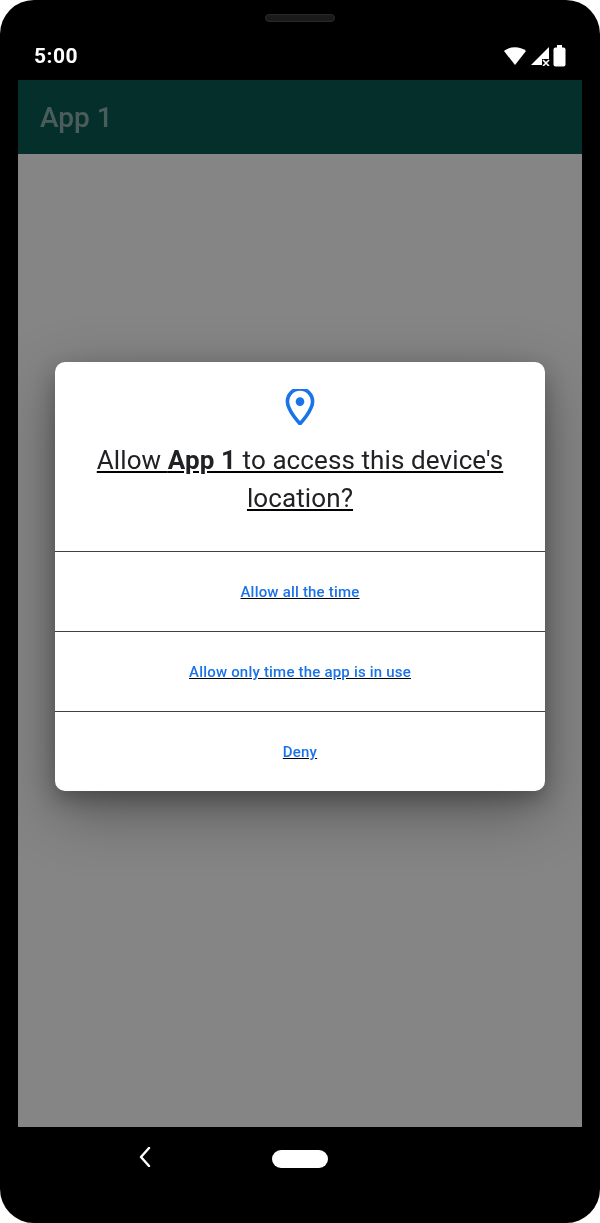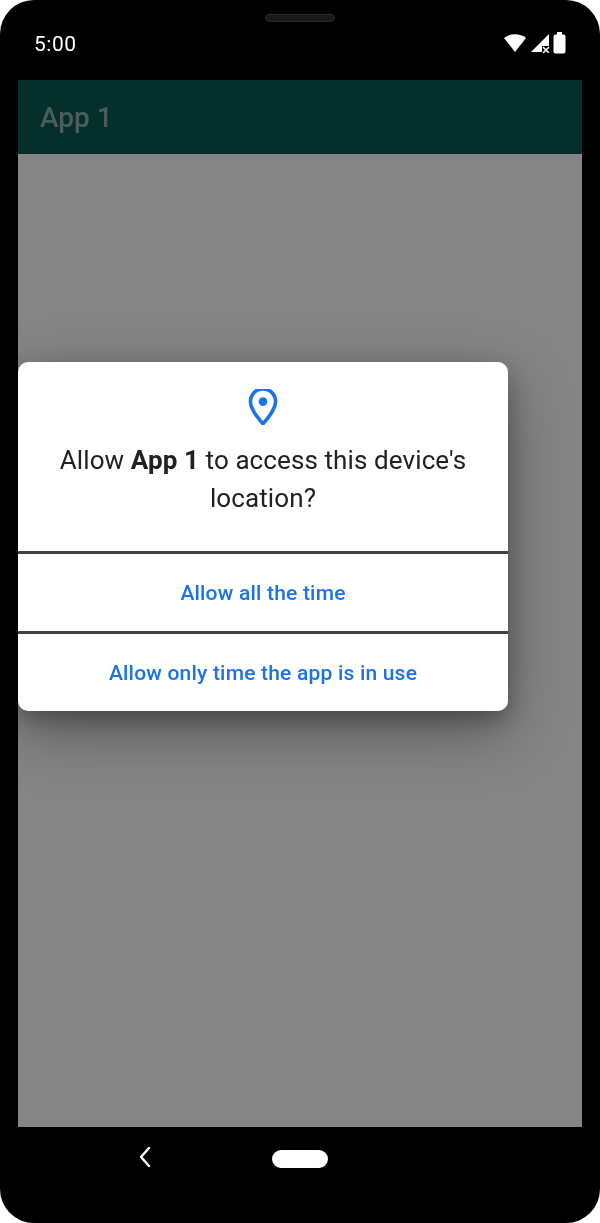--- a/index.html
+++ b/index.html
@@ -33,24 +33,24 @@
       border-radius: 4px;
       background: #1a1a1a;
       border: 1px solid #2a2a2a;
     }
     .status-bar {
       height: 48px;
       width: 100%;
       background: #000;
       color: #fff;
       display: flex;
-      align-items: flex-start;
+      align-items: center;
       padding: 0 16px;
       font-size: 21px;
-      font-weight: 400;
+      font-weight: 700;
     }
     .status-left { flex: 1; letter-spacing: 0.5px; }
     .status-right { display: flex; align-items: center; gap: 3px; }
     .status-right svg { display: block; }
     .app-bar {
       height: 74px;
       background: #0b5b52;
       display: flex;
       align-items: center;
       padding: 0 22px;
@@ -59,21 +59,22 @@
       font-weight: 500;
       position: relative;
     }
     
     .overlay {
       position: absolute;
       top: 48px; left: 0; right: 0; bottom: 64px;
       background: rgba(0,0,0,0.48);
       display: flex;
       align-items: flex-start;
-      justify-content: flex-start;
+      justify-content: center;
+      text-decoration: underline;
     }
     .dialog {
       width: 490px;
       margin-top: 282px;
       background: #fff;
       border-radius: 10px;
       box-shadow: 0 20px 60px rgba(0,0,0,0.35), 0 8px 20px rgba(0,0,0,0.25);
       overflow: hidden;
     }
     .dialog-header {
@@ -88,27 +89,27 @@
     }
     .dialog-title {
       font-size: 26px;
       line-height: 1.45;
       color: #202124;
       font-weight: 400;
       letter-spacing: 0.1px;
     }
     .dialog-title .bold { font-weight: 700; }
     .dialog-option {
-      border-top: 3px solid #404040;
+      border-top: 1px solid #404040;
       height: 80px;
       display: flex;
       align-items: center;
       justify-content: center;
       color: #1a73e8;
-      font-size: 21px;
+      font-size: 15px;
       font-weight: 500;
       cursor: pointer;
       letter-spacing: 0.2px;
     }
     .nav-bar {
       position: absolute;
       bottom: 0; left: 0; right: 0;
       height: 64px;
       background: #000;
       display: flex;
@@ -188,20 +189,23 @@
           <div class="dialog-title">
             <span>Allow </span><span class="bold">App 1</span><span> to access this device's location?</span>
           </div>
         </div>
         <div class="dialog-option">
           <span>Allow all the time</span>
         </div>
         <div class="dialog-option">
           <span>Allow only time the app is in use</span>
         </div>
+        <div class="dialog-option">
+          <span>Deny</span>
+        </div>
       </div>
     </div>
 
     <div class="nav-bar">
       <div class="nav-back">
         <svg width="14" height="20" viewBox="0 0 12 20">
             <path d="M10 1 L2 10 L10 19" stroke="#fff" stroke-width="2.4" fill="none" stroke-linecap="round" stroke-linejoin="round"></path>
           </svg>
       </div>
       <div class="nav-home"></div>

